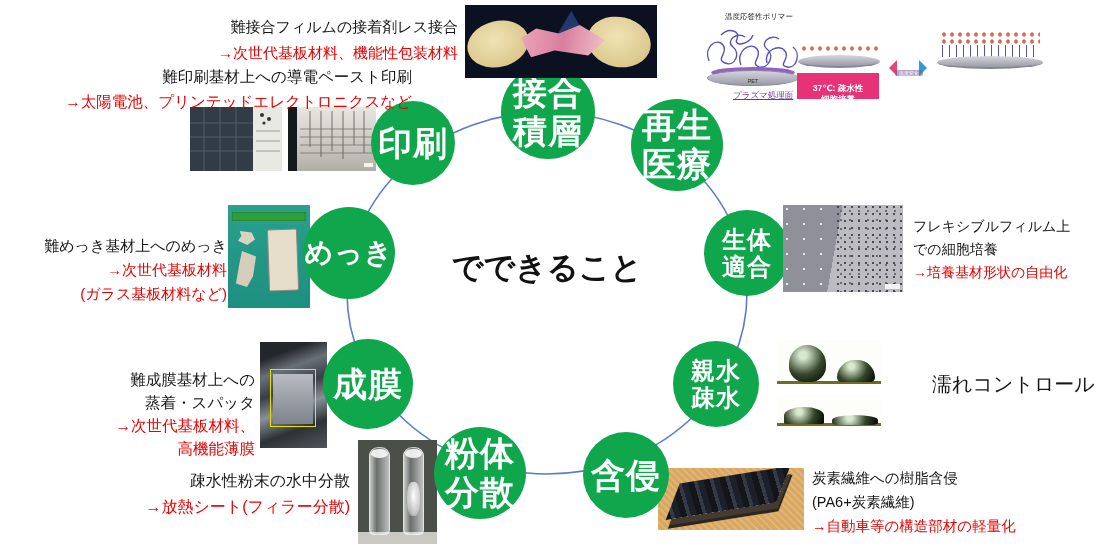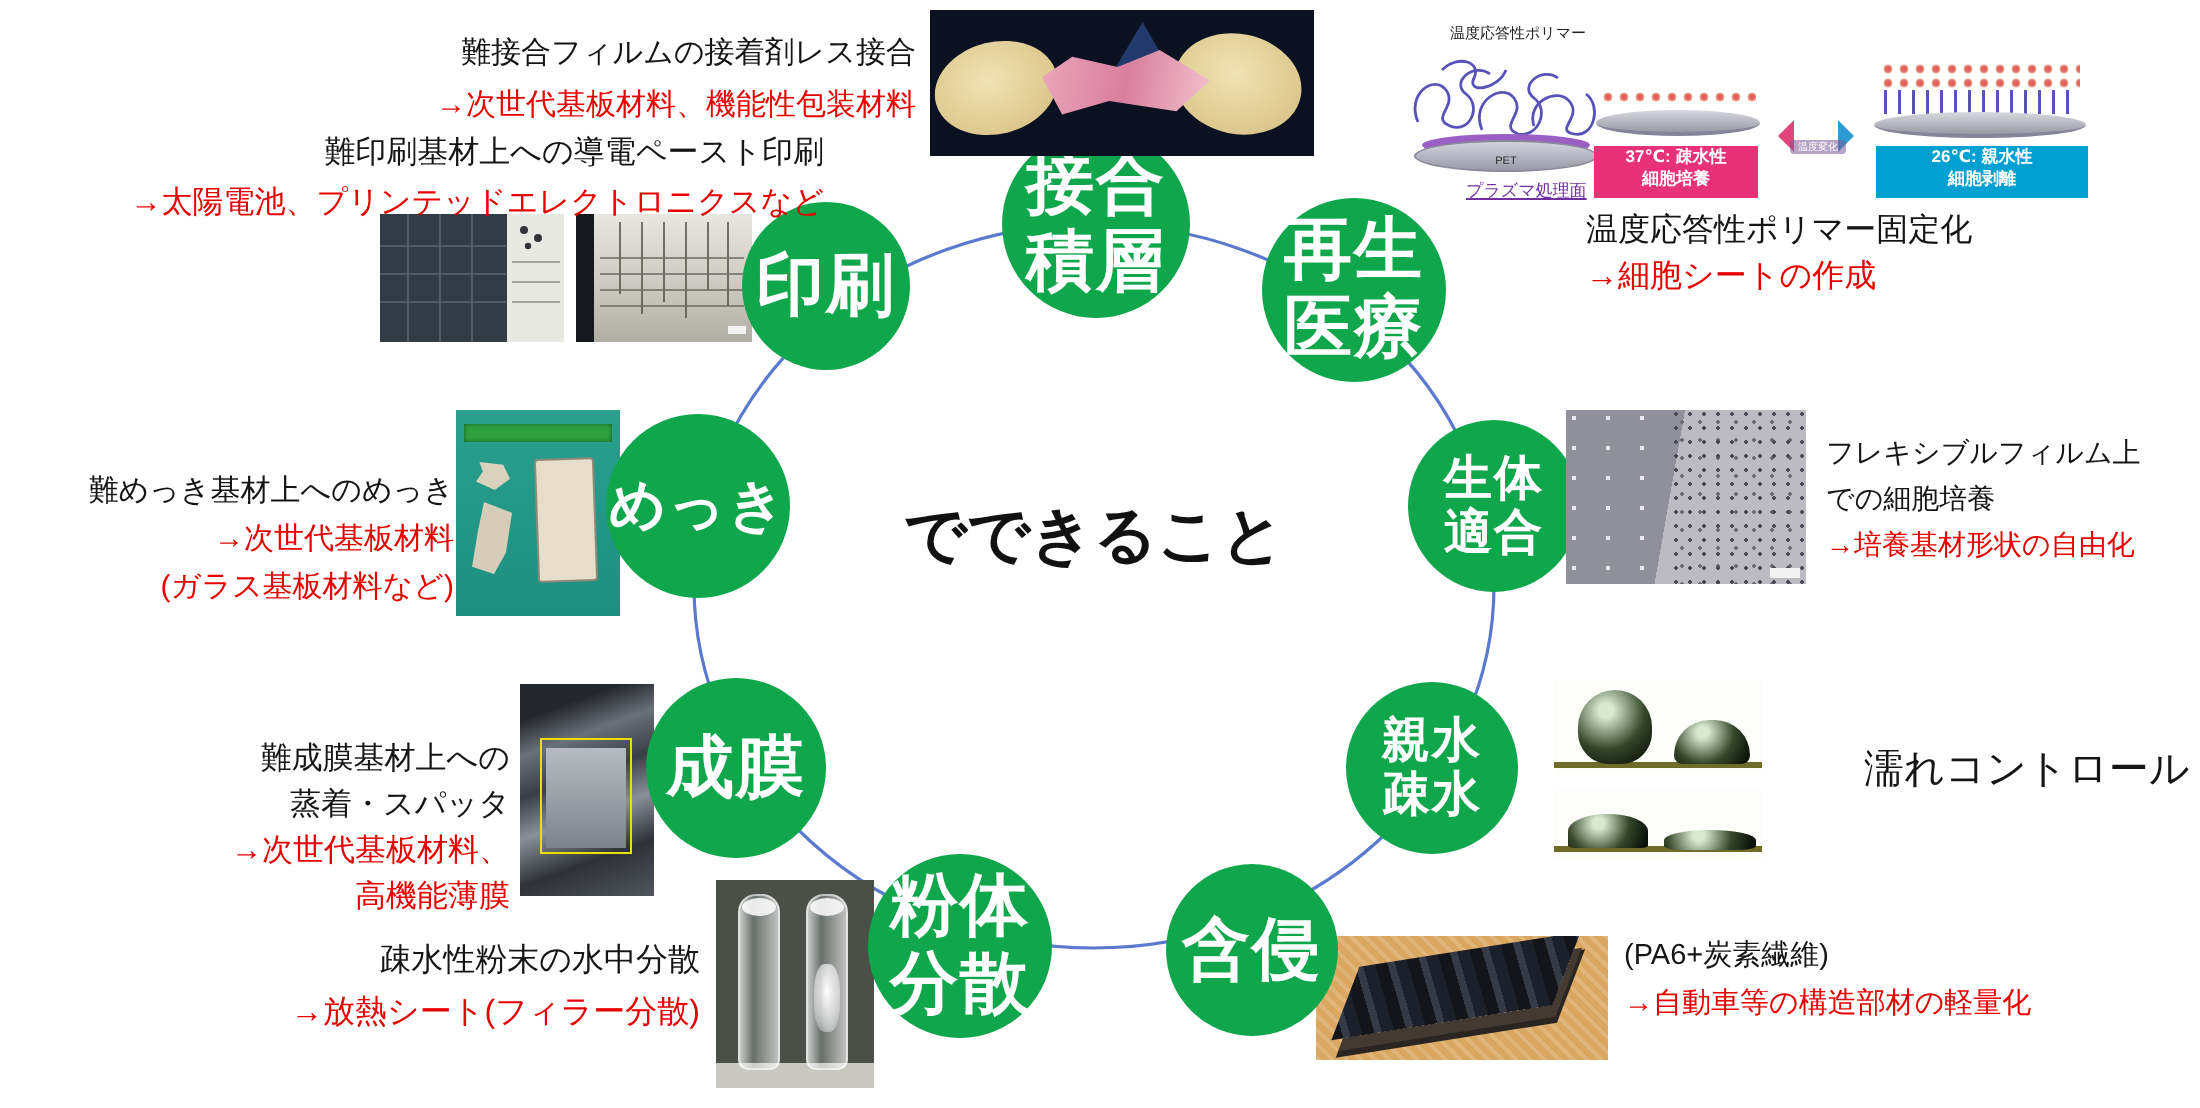--- a/index.html
+++ b/index.html
@@ -100,21 +100,21 @@
   .poly .disc{position:absolute;left:12px;top:58px;width:92px;height:16px;border-radius:50%;
       background:linear-gradient(#d4d4de,#9a9aa8);border:1px solid #8a8a98;}
   .poly .disc-top{position:absolute;left:16px;top:55px;width:84px;height:11px;border-radius:50%;background:#9a5fc4;}
   .poly .petlabel{position:absolute;left:36px;top:66px;width:44px;text-align:center;font-size:5.5px;color:#2a2a2a;}
   .poly .plasma{position:absolute;left:38px;top:78px;font-size:8.5px;color:var(--purple);text-decoration:underline;white-space:nowrap;}
   .cells{background-image:radial-gradient(circle 3px at 4px 3.5px,#e06060 38%,#f2b496 72%,transparent 78%);
       background-size:8px 7px;}
   .poly .dish{position:absolute;height:13px;border-radius:50%;
       background:linear-gradient(#d8d8e0,#9a9aa6);border-bottom:2px solid #84849a;}
   .panel{position:absolute;height:26px;color:#fff;font-weight:700;font-size:8.5px;line-height:11px;
-      text-align:center;padding-top:0;}
+      text-align:center;padding-top:10px;}
   .stems{position:absolute;height:12px;
       background:repeating-linear-gradient(90deg,#5752b8 0 1.5px,transparent 1.5px 7px);}
   .arrowL{position:absolute;width:0;height:0;border:8px solid transparent;}
   .poly .alabel{position:absolute;left:200px;top:58px;width:28px;text-align:center;font-size:5px;color:#fff;
       background:rgba(120,90,150,.55);border-radius:2px;z-index:5;}
   .squig{position:absolute;left:6px;top:11px;}
 </style>
 </head>
 <body>
 
@@ -177,33 +177,30 @@
   <div class="ann r" style="right:845px;top:368px;font-size:15.5px;line-height:23px">
     <div>難成膜基材上への</div>
     <div>蒸着・スパッタ</div>
     <div class="red">→次世代基板材料、</div>
     <div class="red">高機能薄膜</div>
   </div>
   <div class="ann r" style="right:750px;top:468px;font-size:16px;line-height:26px">
     <div>疎水性粉末の水中分散</div>
     <div class="red">→放熱シート(フィラー分散)</div>
   </div>
-  <div class="ann l" style="left:793px;top:104px;font-size:16px;line-height:23px">
-    <div>温度応答性ポリマー固定化</div>
-    <div class="red">→細胞シートの作成</div>
-  </div>
   <div class="ann l" style="left:913px;top:215px;font-size:14px;line-height:23px">
     <div>フレキシブルフィルム上</div>
     <div>での細胞培養</div>
     <div class="red">→培養基材形状の自由化</div>
   </div>
   <div class="ann l" style="left:932px;top:371px;font-size:20px">
     <div>濡れコントロール</div>
   </div>
   <div class="ann l" style="left:812px;top:466px;font-size:14.5px;line-height:24px">
+    <div>炭素繊維への樹脂含侵</div>
     <div>(PA6+炭素繊維)</div>
     <div class="red">→自動車等の構造部材の軽量化</div>
   </div>
 
   <div class="photo z3 ph-hands" style="left:465px;top:5px;width:192px;height:73px">
     <div class="glove" style="left:2px;top:16px;width:62px;height:46px;transform:rotate(-14deg)"></div>
     <div class="glove" style="left:122px;top:12px;width:64px;height:50px;transform:rotate(12deg)"></div>
     <div class="peel"></div>
     <div class="film"></div>
   </div>
@@ -313,19 +310,15 @@
       <div>細胞培養</div>
     </div>
 
     <div class="arrowL" style="left:186px;top:48px;border-right-color:#e0457c"></div>
     <div class="arrowL" style="left:224px;top:48px;border-left-color:#2e9bd6"></div>
     <div class="alabel">温度変化</div>
 
     <div class="cells" style="position:absolute;left:245px;top:19px;width:100px;height:15px"></div>
     <div class="stems" style="left:247px;top:33px;width:96px"></div>
     <div class="dish" style="left:242px;top:44px;width:106px"></div>
-    <div class="panel" style="left:243px;top:61px;width:106px;background:var(--cyan)">
-      <div>26℃: 親水性</div>
-      <div>細胞剥離</div>
-    </div>
   </div>
 
 </div>
 
 </body></html>

